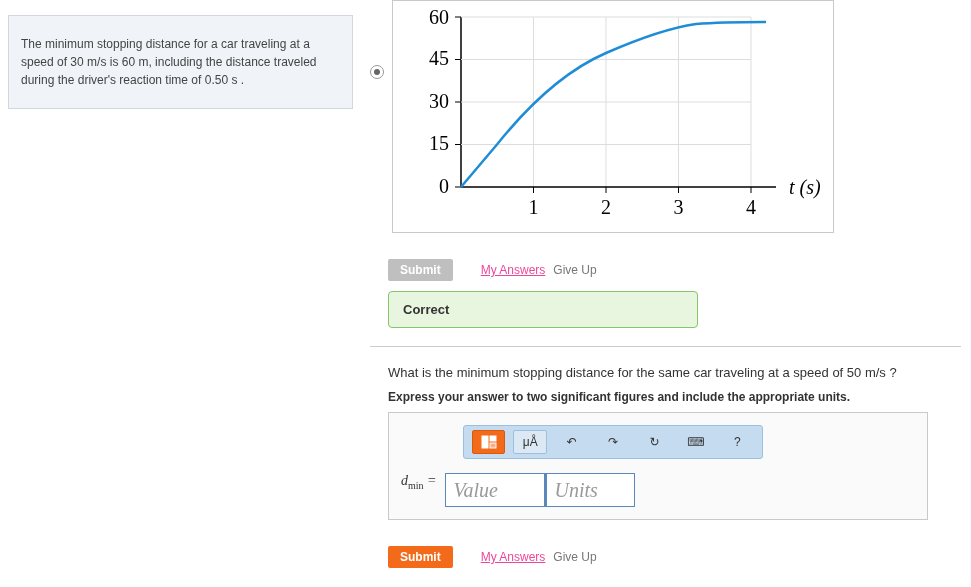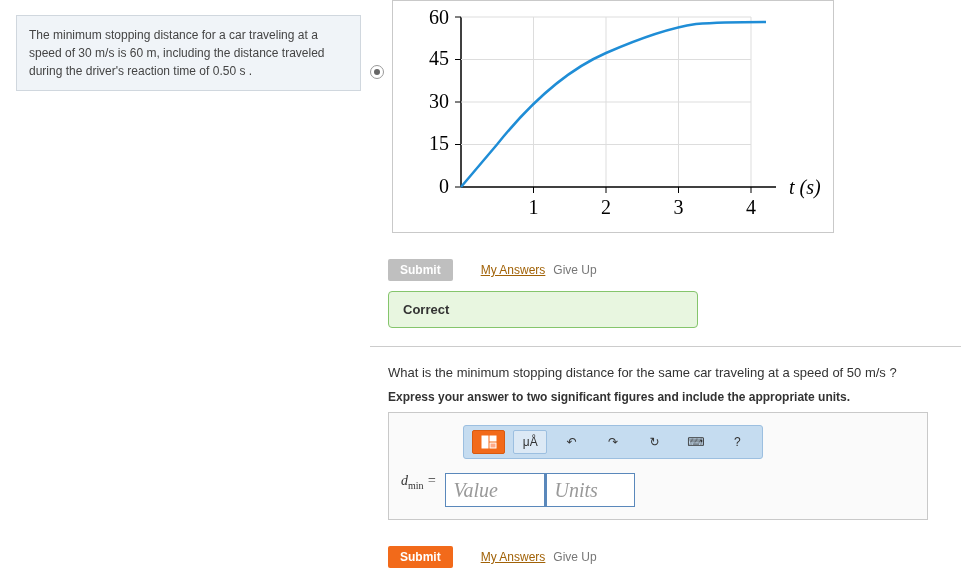--- a/index.html
+++ b/index.html
@@ -6,26 +6,26 @@
   body {
     margin: 0;
     font-family: Arial, Helvetica, sans-serif;
     font-size: 12px;
     color: #333;
     background: #fff;
     width: 971px;
   }
   .left-panel {
     position: absolute;
-    left: 16px;
+    left: 8px;
     top: 15px;
     width: 345px;
     background: #f0f4f8;
     border: 1px solid #d0d7de;
-    padding: 10px 12px;
+    padding: 19px 12px;
     color: #444;
     line-height: 1.5;
     font-size: 12px;
   }
   .main {
     margin-left: 360px;
     padding: 0 10px 20px 10px;
   }
   .chart-wrap {
     display: flex;
@@ -74,21 +74,21 @@
     border-radius: 2px;
   }
   .btn-disabled {
     background: #bfbfbf;
     cursor: default;
   }
   .btn-orange {
     background: #f26a1a;
   }
   .link {
-    color: #a16207;
+    color: #ec4899;
     text-decoration: underline;
     cursor: pointer;
     font-size: 12px;
   }
   .giveup {
     color: #777;
     font-size: 12px;
     cursor: pointer;
   }
   .correct-box {

